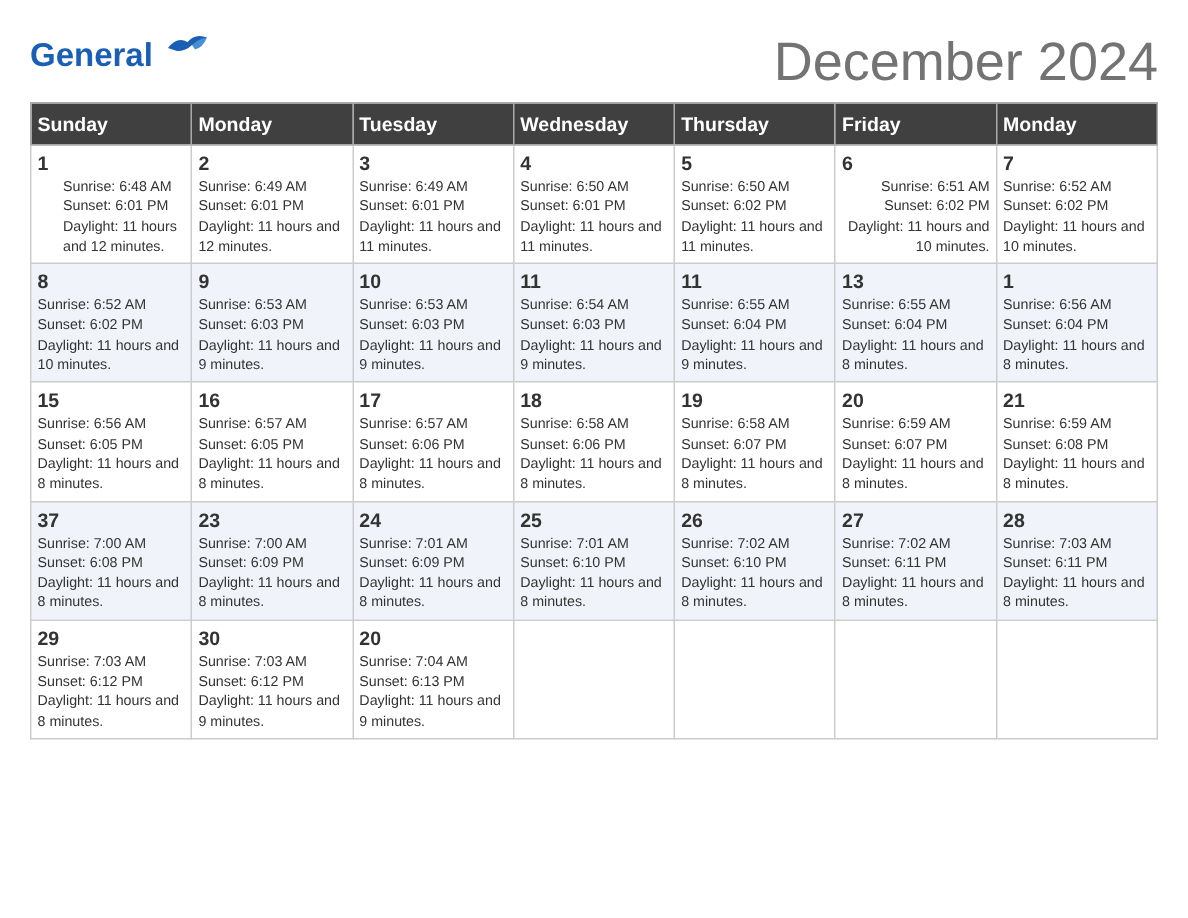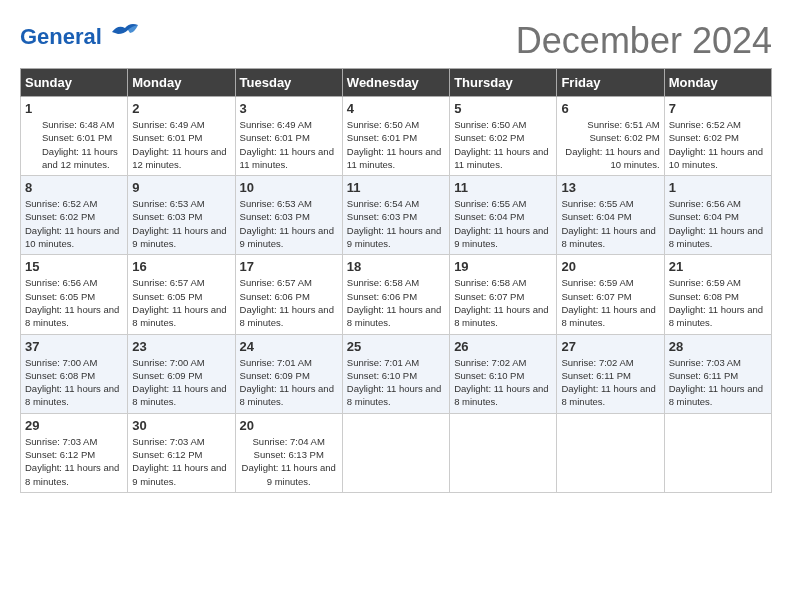--- a/index.html
+++ b/index.html
@@ -307,21 +307,21 @@
 Daylight: 11 hours and 8 minutes.</div>
         </td>
         <td>
           <span class="day-number">30</span>
           <div class="day-info" style="white-space: pre-line;">Sunrise: 7:03 AM
 Sunset: 6:12 PM
 Daylight: 11 hours and 9 minutes.</div>
         </td>
         <td>
           <span class="day-number">20</span>
-          <div class="day-info" style="white-space: pre-line; text-align: center;">Sunrise: 7:04 AM
+          <div class="day-info" style="white-space: pre-line;">Sunrise: 7:04 AM
 Sunset: 6:13 PM
 Daylight: 11 hours and 9 minutes.</div>
         </td>
         <td></td>
         <td></td>
         <td></td>
         <td></td>
       </tr>
     </tbody>
 </table>

